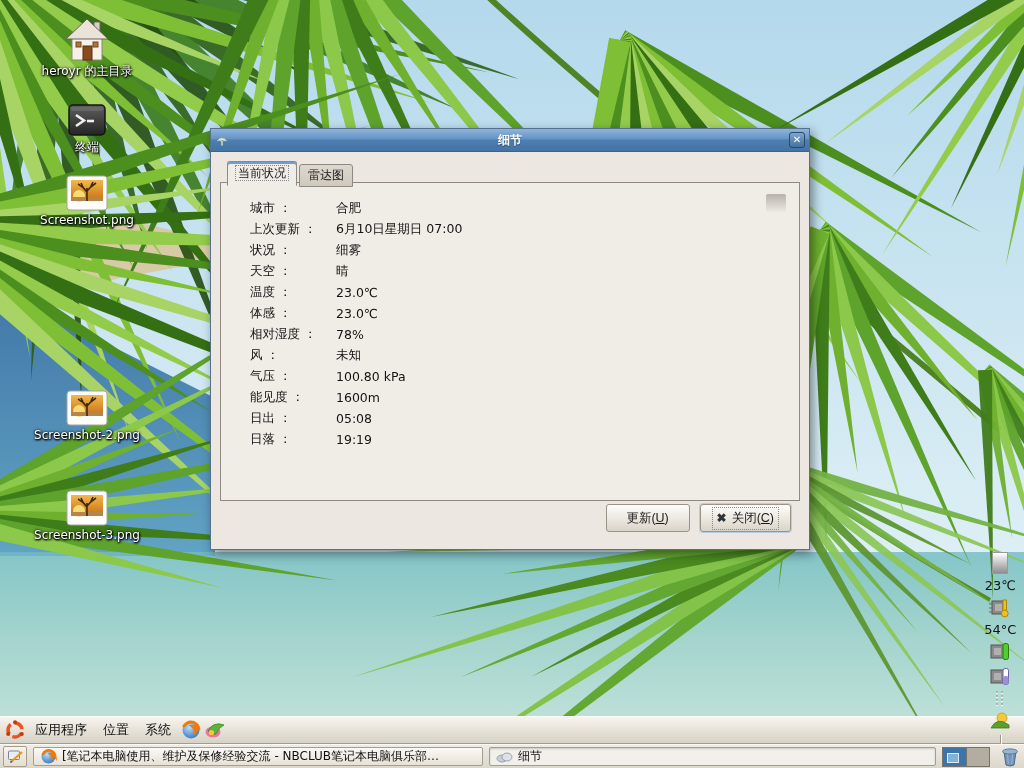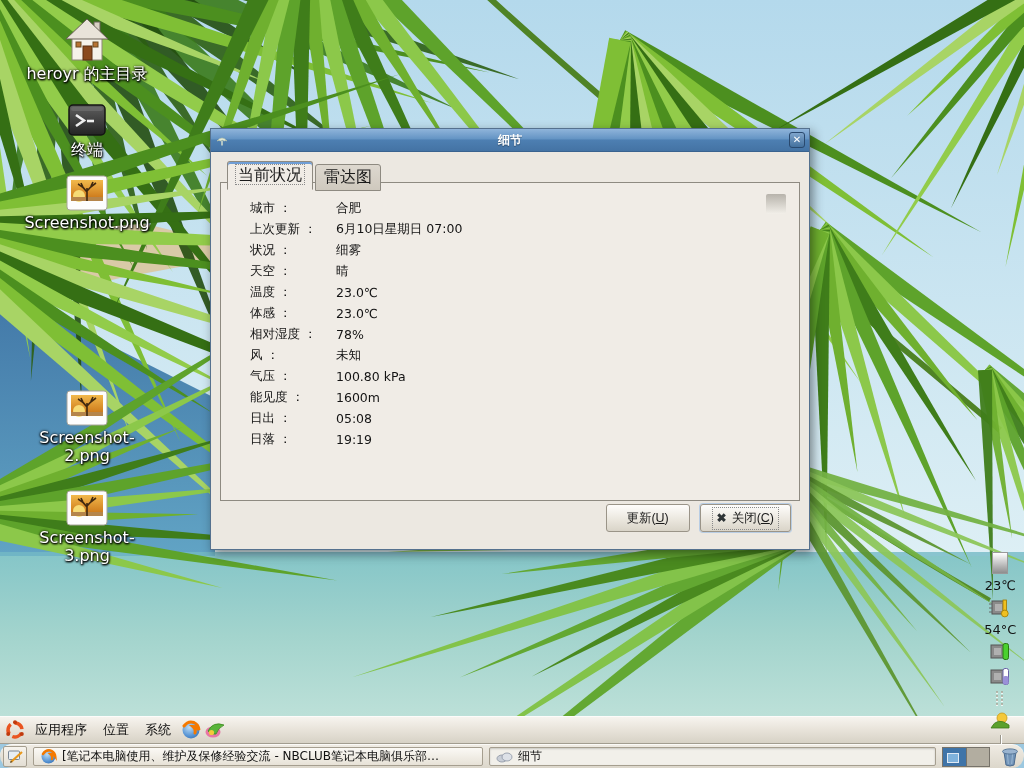--- a/index.html
+++ b/index.html
@@ -6,37 +6,37 @@
     font-family:"DejaVu Sans","Liberation Sans",sans-serif;}
   .stage{position:relative;width:1024px;height:768px;background:#9cc8e0;}
 
   
   .desktop{position:absolute;left:0;top:0;width:1024px;height:716px;overflow:hidden;}
   .bg-svg{position:absolute;left:0;top:0;}
 
   
   .dicon{position:absolute;width:132px;left:21px;display:flex;flex-direction:column;
     align-items:center;gap:3px;cursor:default;}
-  .dicon .lbl{font-size:16px;color:#fff;text-align:center;line-height:1.1;
+  .dicon .lbl{font-size:12px;color:#fff;text-align:center;line-height:1.1;
     text-shadow:0 1px 2px #000,0 0 3px #000,1px 1px 2px #000;}
 
   
   .dialog{position:absolute;left:210px;top:128px;width:600px;height:422px;
     background:#ece8e1;border:1px solid #55718e;box-shadow:3px 4px 10px rgba(0,0,0,.45);
     box-sizing:border-box;}
   .titlebar{position:relative;height:22px;
     background:linear-gradient(#8fb4da 0%,#6494c4 45%,#4d7fb2 50%,#4473a4 100%);
     border-bottom:1px solid #3a638f;display:flex;align-items:center;padding:0 4px;}
   .title-txt{position:absolute;left:0;right:0;text-align:center;color:#fff;
     font-weight:bold;font-size:12px;text-shadow:0 1px 1px rgba(0,0,0,.4);}
   .close-btn{position:absolute;right:4px;top:3px;width:16px;height:16px;border-radius:3px;
     background:linear-gradient(#7fa5cc,#44719e);border:1px solid #29496e;color:#fff;
     font-size:10px;line-height:14px;text-align:center;font-weight:bold;box-sizing:border-box;cursor:pointer;}
   .tabs{position:absolute;left:16px;top:32px;display:flex;align-items:flex-end;z-index:3;}
-  .tab{font-size:16px;color:#1a1a1a;border:1px solid #8e8a81;border-radius:3px 3px 0 0;
+  .tab{font-size:12px;color:#1a1a1a;border:1px solid #8e8a81;border-radius:3px 3px 0 0;
     padding:3px 8px;cursor:pointer;}
   .tab.active{background:#f0ece6;border-bottom:1px solid #f0ece6;
     box-shadow:inset 0 2px 0 #6f9ed6;position:relative;z-index:4;}
   .tab.active .tab-inner{outline:1px dotted #8a8a8a;padding:0 2px;}
   .tab.inactive{background:linear-gradient(#ddd8cf,#cfc9be);margin-left:2px;
     padding:2px 8px;position:relative;top:1px;z-index:2;}
   .notebook{position:absolute;left:9px;top:53px;width:580px;height:319px;
     background:#f0ece6;border:1px solid #8e8a81;box-sizing:border-box;}
   .weather-img{position:absolute;right:13px;top:11px;width:20px;height:20px;border-radius:2px;
     background:linear-gradient(#b7b3ab,#f2efe9);}
@@ -64,21 +64,21 @@
   .clock{font-size:13px;color:#111;padding:0 2px;cursor:pointer;}
   .vsep{width:1px;height:20px;background:#9a968b;margin:0 3px;box-shadow:1px 0 0 #fff;}
   .grey-box{width:14px;height:20px;border:1px solid #999;
     background:linear-gradient(#fff,#8e8e8e);}
   .handle{display:grid;grid-template-columns:3px 3px;gap:2px;margin:0 2px;}
   .handle i{width:2px;height:2px;background:#a8a496;border-radius:50%;box-shadow:0 1px 0 #fff;}
 
   
   .taskbar{position:absolute;left:0;top:744px;width:1024px;height:24px;box-sizing:border-box;
     background:linear-gradient(#efebe3,#dcd7cb);border-top:1px solid #fbfaf7;
-    display:flex;align-items:center;padding:0 3px;border-radius:12px;}
+    display:flex;align-items:center;padding:0 3px;}
   .showdesk{width:22px;height:19px;border:1px solid #a59e8f;border-radius:2px;
     background:linear-gradient(#f7f4ee,#e3ded3);display:flex;align-items:center;
     justify-content:center;margin-right:6px;cursor:pointer;}
   .task{height:19px;border:1px solid #a59e8f;border-radius:2px;display:flex;align-items:center;
     gap:5px;padding:0 6px;font-size:12px;color:#111;overflow:hidden;white-space:nowrap;
     background:linear-gradient(#fbf9f5,#e7e2d7);margin-right:6px;cursor:pointer;box-sizing:border-box;}
   .task.active{background:#f2f0ea;box-shadow:inset 0 1px 2px rgba(0,0,0,.18);}
   .task .t-label{overflow:hidden;text-overflow:clip;}
   .task1{width:452px;}
   .task2{width:449px;}

